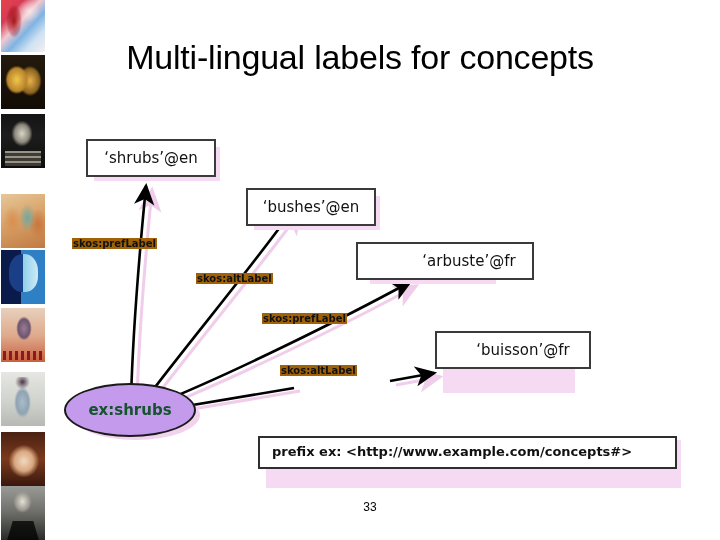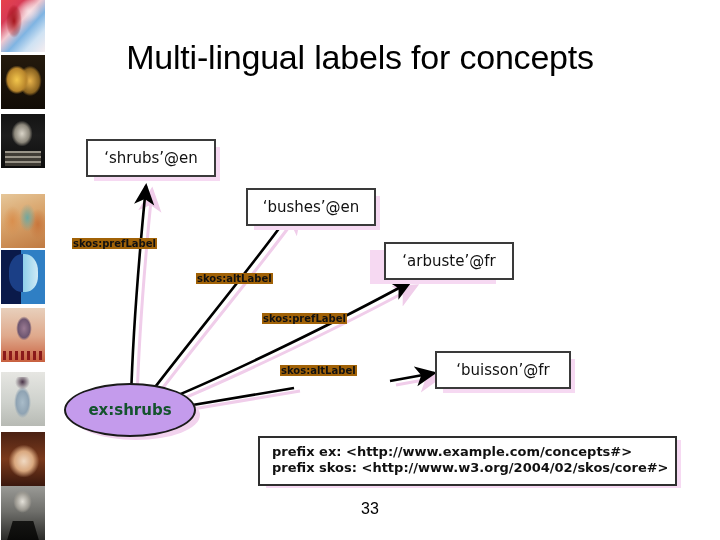--- a/index.html
+++ b/index.html
@@ -190,21 +190,21 @@
     color:#111;
     line-height:1.25;
     white-space:nowrap;
     z-index:5;
   }
 
   .page-num{
     position:absolute;left:0;top:500px;width:720px;
     text-align:center;
     font-family:"Liberation Sans", sans-serif;
-    font-size:16px;
+    font-size:12px;
     color:#000;
   }
   .page-num span{position:relative;left:10px;}
 </style>
 </head>
 <body>
 
 <div id="slide">
 
   <div class="filmstrip">
@@ -268,34 +268,33 @@
       </g>
     </svg>
 
     <div class="lit-shadow" style="left:94px;top:147px;width:126px;height:34px;"></div>
     <div class="lit-shadow" style="left:254px;top:196px;width:126px;height:34px;"></div>
     <div class="lit-shadow" style="left:370px;top:250px;width:126px;height:34px;"></div>
     <div class="lit-shadow" style="left:443px;top:359px;width:132px;height:34px;"></div>
 
     <div class="lit-box" style="left:86px;top:139px;width:126px;height:34px;">‘shrubs’@en</div>
     <div class="lit-box" style="left:246px;top:188px;width:126px;height:34px;">‘bushes’@en</div>
-    <div class="lit-box" style="left:384px;top:242px;width:126px;height:34px;">‘arbuste’@fr</div>
-    <div class="lit-box" style="left:435px;top:351px;width:132px;height:34px;">‘buisson’@fr</div>
+    <div class="lit-box" style="left:356px;top:242px;width:126px;height:34px;padding-left:48px;">‘arbuste’@fr</div>
+    <div class="lit-box" style="left:435px;top:331px;width:132px;height:34px;padding-left:20px;">‘buisson’@fr</div>
 
     <div class="ellipse-shadow" style="left:72px;top:390px;width:128px;height:50px;"></div>
     <div class="ellipse" style="left:64px;top:383px;width:128px;height:50px;">ex:shrubs</div>
 
     <div class="edge-label" style="left:72px;top:238px;">skos:prefLabel</div>
     <div class="edge-label" style="left:196px;top:273px;">skos:altLabel</div>
     <div class="edge-label" style="left:262px;top:313px;">skos:prefLabel</div>
     <div class="edge-label" style="left:280px;top:365px;">skos:altLabel</div>
 
     <div class="prefix-shadow" style="left:266px;top:440px;width:415px;height:48px;"></div>
     <div class="prefix-box" style="left:258px;top:436px;width:393px;">
       <div>prefix ex: &lt;http://www.example.com/concepts#&gt;</div>
-      <div>prefix skos: &lt;http://www.w3.org/2004/02/skos/core#&gt;</div>
     </div>
 
   </div>
 
   <div class="page-num"><span>33</span></div>
 
 </div>
 
 </body></html>

